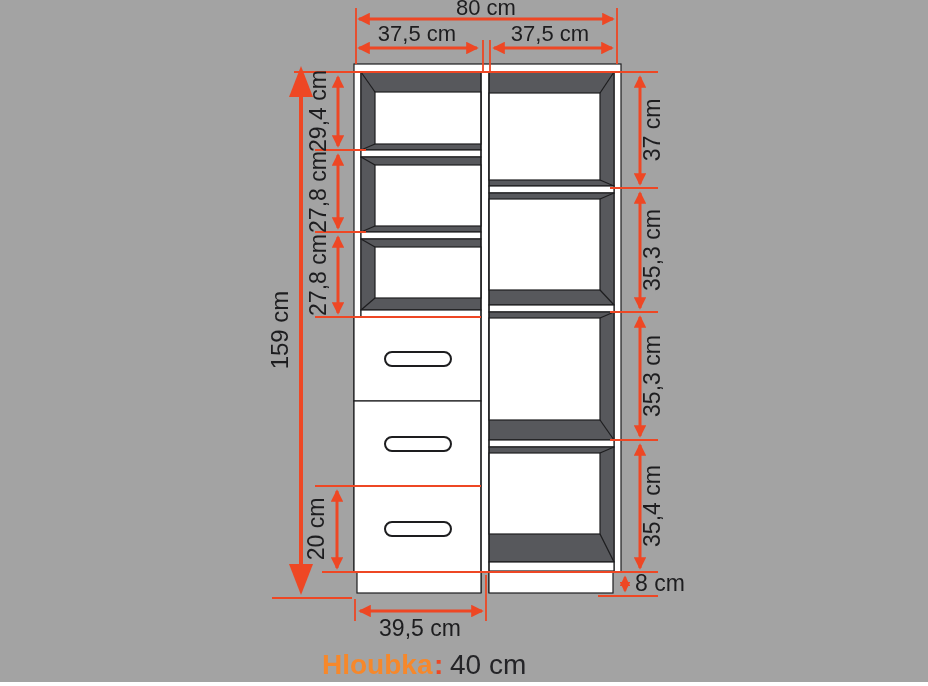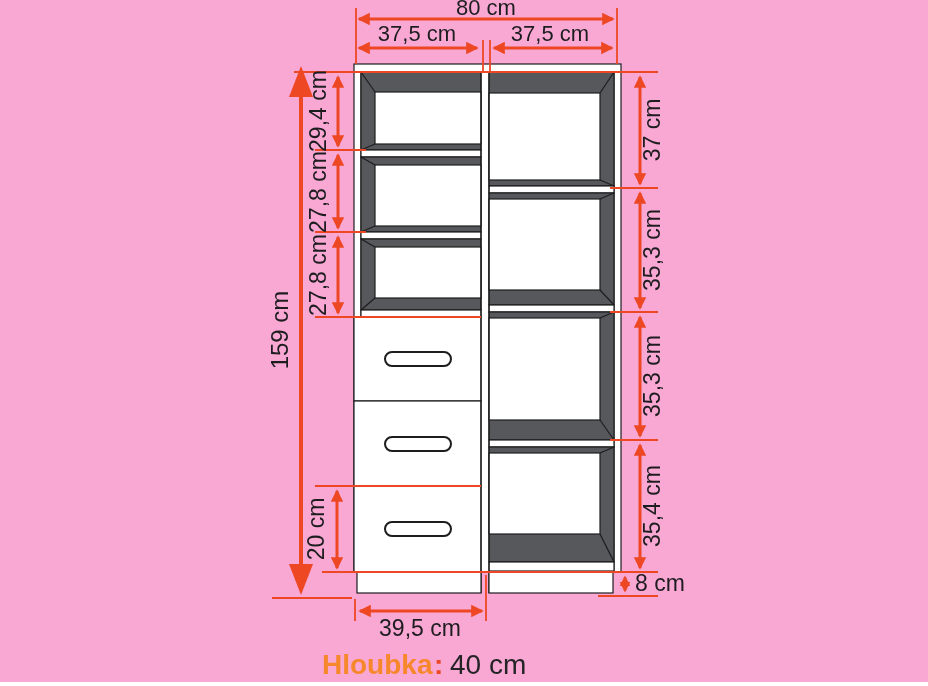--- a/index.html
+++ b/index.html
@@ -1,16 +1,16 @@
 <!DOCTYPE html>
 <html><head>
 <meta charset="utf-8">
 <style>
   html,body{margin:0;padding:0;background:#ffffff;}
-  .stage{position:relative;width:928px;height:682px;background:#f9a8d4;overflow:hidden;
+  .stage{position:relative;width:928px;height:682px;background:#a3a3a3;overflow:hidden;
          font-family:"Liberation Sans", sans-serif;}
   svg text{font-family:"Liberation Sans", sans-serif;fill:#1d1d1f;}
   .dim-label{font-size:22px;font-weight:400;}
   .dim-label-side{font-size:23px;font-weight:400;}
   .dim-label-big{font-size:24px;font-weight:400;}
   .footer-label{font-size:28px;font-weight:700;fill:#f6882b;}
   .footer-sep{font-size:28px;font-weight:700;fill:#ee4724;}
   .footer-value{font-size:28px;font-weight:400;fill:#242427;}
 </style>
 </head>

